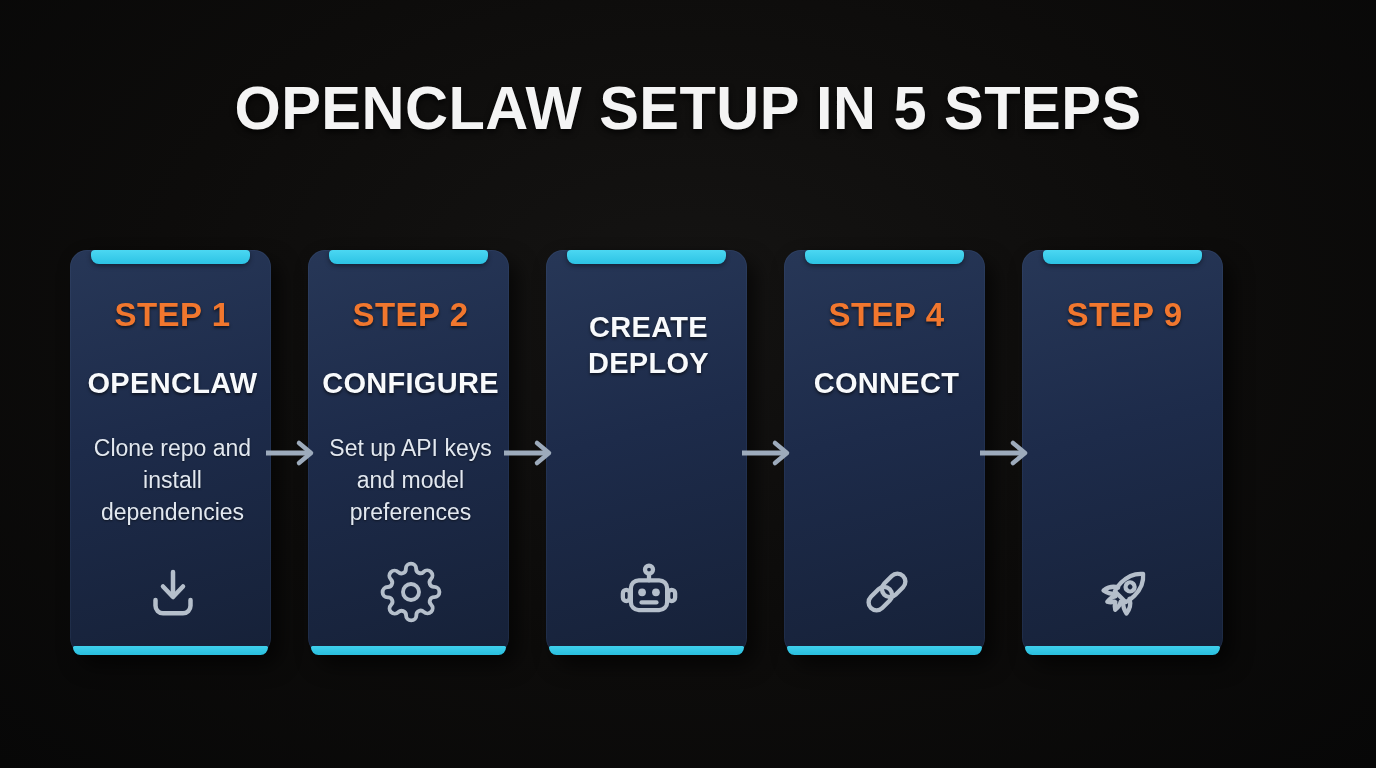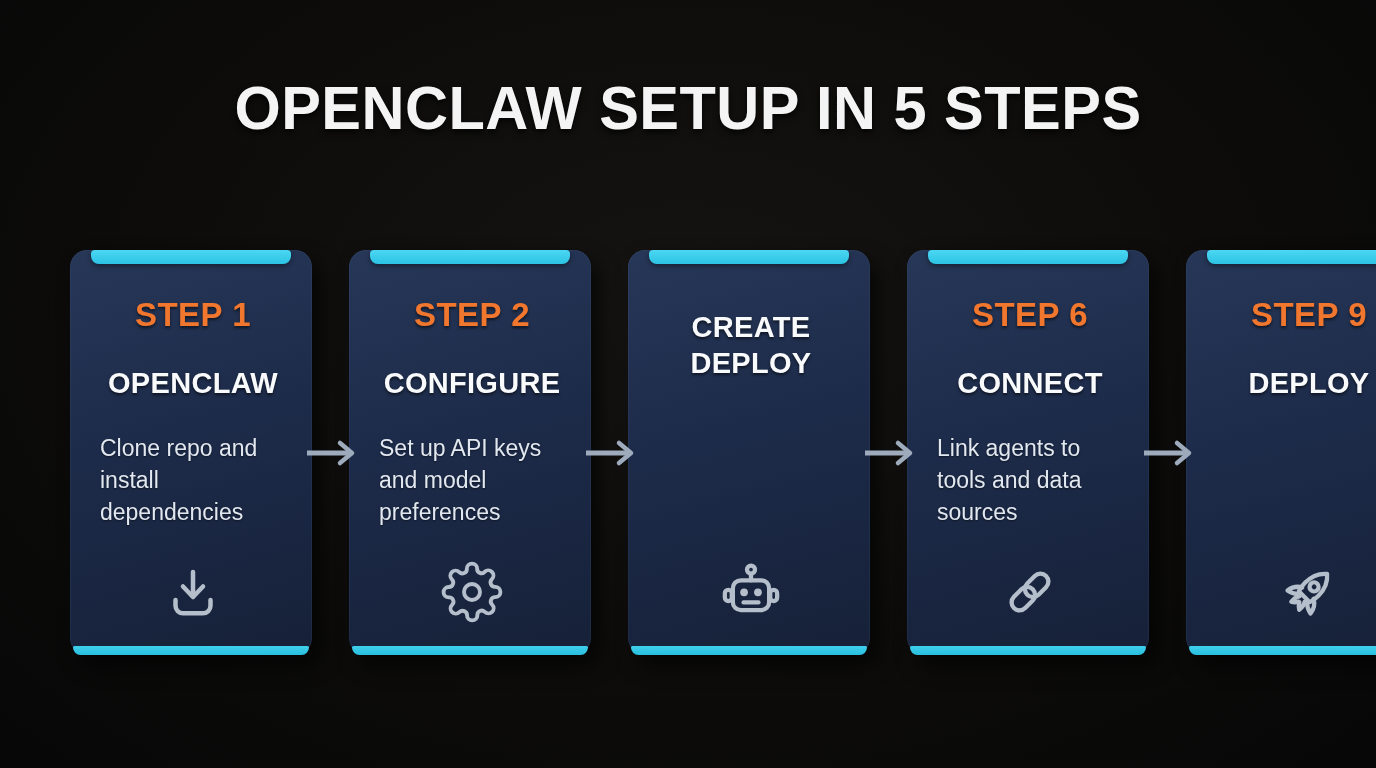--- a/index.html
+++ b/index.html
@@ -15,21 +15,21 @@
     font-size:62px;font-weight:800;letter-spacing:0.5px;
     color:#f4f4f4;
     transform:scaleX(0.96);
     text-shadow:0 3px 6px rgba(0,0,0,0.8);
   }
   .steps-row{
     position:absolute;left:70px;top:250px;
     display:flex;align-items:flex-start;
   }
   .card{
-    width:242px;height:405px;
+    width:201px;height:405px;
     border-radius:17px;
     position:relative;
     background:linear-gradient(165deg,#273757 0%,#1d2b4a 45%,#162138 100%);
     box-shadow:9px 11px 20px rgba(0,0,0,0.6), inset 0 0 0 1px rgba(120,150,200,0.08);
     display:flex;flex-direction:column;align-items:center;
     box-sizing:border-box;
     padding:46px 8px 26px 12px;
   }
   .card-topbar{
     position:absolute;top:0;left:21px;right:21px;height:14px;
@@ -50,20 +50,21 @@
   .card-title{
     min-height:98px;
     display:flex;align-items:center;justify-content:center;
     text-align:center;
     font-size:29px;font-weight:800;line-height:1.25;letter-spacing:0.3px;
     color:#f8fafc;
     text-shadow:0 2px 3px rgba(0,0,0,0.55);
   }
   .card-desc{
     width:186px;
+    text-align:center;
     font-size:23px;line-height:1.4;
     color:#e2e8f0;
     text-shadow:0 1px 2px rgba(0,0,0,0.5);
   }
   .card-icon{
     margin-top:auto;
     height:74px;display:flex;align-items:center;justify-content:center;
     color:#b5bfcb;
   }
   .card-icon svg{overflow:visible;}
@@ -144,23 +145,22 @@
 
   <div class="arrow-gap">
     <svg width="54" height="26" viewBox="0 0 54 26">
       <path d="M3 13h42" stroke="#9dabbc" stroke-width="5" stroke-linecap="butt" fill="none"></path>
       <path d="M36 3l12 10-12 10" stroke="#9dabbc" stroke-width="4.5" fill="none" stroke-linecap="round" stroke-linejoin="round"></path>
     </svg>
   </div>
 
   <div class="card">
     <div class="card-topbar"></div>
-    <div class="step-label">STEP 6</div>
+    <div class="step-label">STEP 4</div>
     <div class="card-title">CONNECT</div>
-    <div class="card-desc">Link agents to tools and data sources</div>
     <div class="card-icon">
       <svg width="58" height="58" viewBox="0 0 24 24" fill="none" stroke="currentColor" stroke-width="1.8" stroke-linecap="round" stroke-linejoin="round">
         <g transform="rotate(-45 12 12)">
           <rect x="2.6" y="8.7" width="11" height="6.6" rx="3.3"></rect>
           <rect x="10.4" y="8.7" width="11" height="6.6" rx="3.3"></rect>
         </g>
       </svg>
     </div>
     <div class="card-bottombar"></div>
   </div>
@@ -168,21 +168,20 @@
   <div class="arrow-gap">
     <svg width="54" height="26" viewBox="0 0 54 26">
       <path d="M3 13h42" stroke="#9dabbc" stroke-width="5" stroke-linecap="butt" fill="none"></path>
       <path d="M36 3l12 10-12 10" stroke="#9dabbc" stroke-width="4.5" fill="none" stroke-linecap="round" stroke-linejoin="round"></path>
     </svg>
   </div>
 
   <div class="card">
     <div class="card-topbar"></div>
     <div class="step-label">STEP 9</div>
-    <div class="card-title">DEPLOY</div>
     <div class="card-icon">
       <svg width="64" height="64" viewBox="0 0 24 24" fill="none" stroke="currentColor" stroke-width="1.6" stroke-linecap="round" stroke-linejoin="round">
         <g transform="rotate(45 12 12)">
           <path d="M12 2.4c2.4 2 3.5 5 3.5 8.1 0 1.5-.2 2.9-.6 4H9.1c-.4-1.1-.6-2.5-.6-4 0-3.1 1.1-6.1 3.5-8.1z"></path>
           <circle cx="12" cy="9.3" r="1.7"></circle>
           <path d="M9 12.6c-1.7.9-2.8 2.6-3.1 4.7 1.6-.3 2.9-1 3.9-2"></path>
           <path d="M15 12.6c1.7.9 2.8 2.6 3.1 4.7-1.6-.3-2.9-1-3.9-2"></path>
           <path d="M10.6 15.7c-.7 1-.9 2.3-.7 3.6.9-.5 1.5-1.2 1.9-2"></path>
           <path d="M13.4 15.7c.7 1 .9 2.3.7 3.6-.9-.5-1.5-1.2-1.9-2"></path>
         </g>

